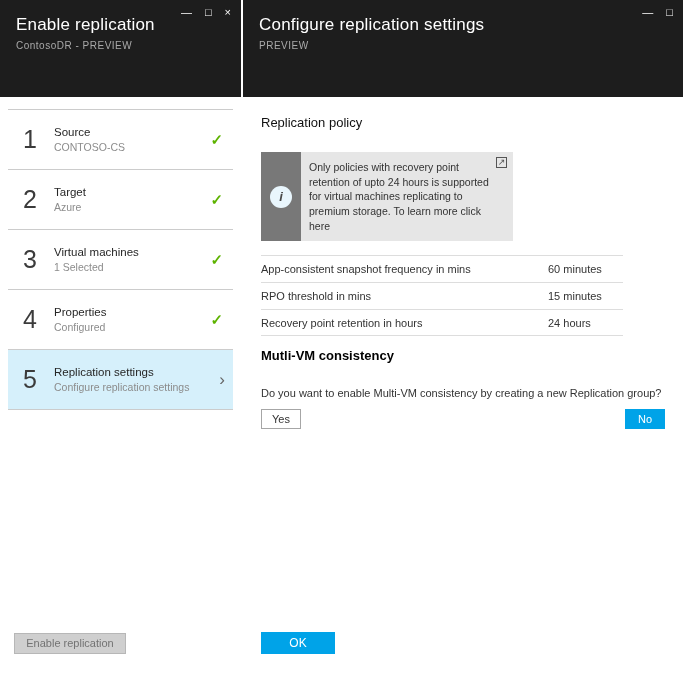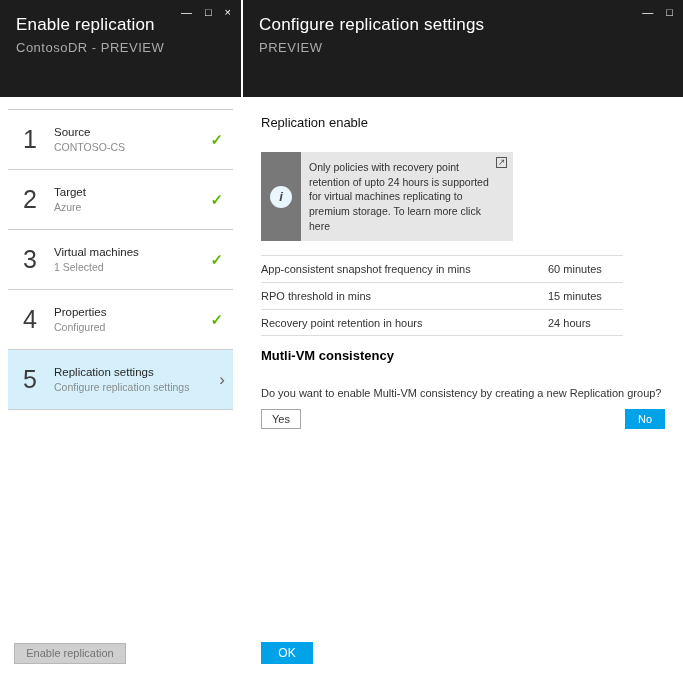--- a/index.html
+++ b/index.html
@@ -3,33 +3,33 @@
 <meta charset="utf-8">
 <style>
   * { box-sizing: border-box; margin: 0; padding: 0; }
   html, body { width: 683px; height: 674px; }
   body {
     font-family: "Liberation Sans", sans-serif;
     background: #ffffff;
     position: relative;
     overflow: hidden;
   }
-  .blade { position: absolute; top: 0; bottom: 2px; background: #fff; }
+  .blade { position: absolute; top: 0; bottom: 12px; background: #fff; }
   .blade-left  { left: 0; width: 241px; }
   .blade-right { left: 243px; width: 440px; }
 
   .blade-header {
     height: 97px;
     background: var(--header_bg, #1d1d1d);
     color: #fff;
     padding: 15px 16px 0 16px;
     position: relative;
   }
   .blade-title { font-size: 17px; font-weight: 400; letter-spacing: 0.2px; }
-  .blade-sub   { font-size: 13px; color: #a9a9a9; margin-top: 5px; letter-spacing: 0.5px; }
+  .blade-sub   { font-size: 10px; color: #a9a9a9; margin-top: 5px; letter-spacing: 0.5px; }
 
   .win-controls {
     position: absolute; top: 5px; right: 10px;
     display: flex; gap: 13px;
     color: #ffffff; font-size: 11px; line-height: 14px;
   }
   .win-controls span { cursor: default; }
 
   
   .steps { margin: 12px 8px 0 8px; border-top: 1px solid #cccccc; }
@@ -123,21 +123,21 @@
     min-width: 40px; height: 20px;
     font-size: 11px;
     display: flex; align-items: center; justify-content: center;
     cursor: pointer;
   }
   .toggle-yes { background: #fff; border: 1px solid #a6a6a6; color: #333; }
   .toggle-no  { background: var(--accent, #00a3e8); border: 1px solid var(--accent, #00a3e8); color: #fff; }
 
   .ok-btn {
     position: absolute; left: 18px; bottom: 8px;
-    width: 52px; height: 22px;
+    width: 74px; height: 22px;
     background: var(--accent, #00a3e8);
     color: #fff; font-size: 12px;
     text-align: center; line-height: 22px;
     cursor: pointer;
   }
 </style>
 </head>
 <body>
 
 <div class="blade blade-left">
@@ -207,21 +207,21 @@
   <div class="blade-header">
     <div class="blade-title">Configure replication settings</div>
     <div class="blade-sub">PREVIEW</div>
     <div class="win-controls">
       <span>—</span>
       <span>□</span>
     </div>
   </div>
 
   <div class="rcontent">
-    <div class="policy-label">Replication enable</div>
+    <div class="policy-label">Replication policy</div>
 
 
     <div class="infobox">
       <div class="info-icon-col">
         <div class="info-circle">i</div>
       </div>
       <div class="info-text">Only policies with recovery point retention of upto 24 hours is supported for virtual machines replicating to premium storage. To learn more click here</div>
       <div class="ext-link">↗</div>
     </div>
 

